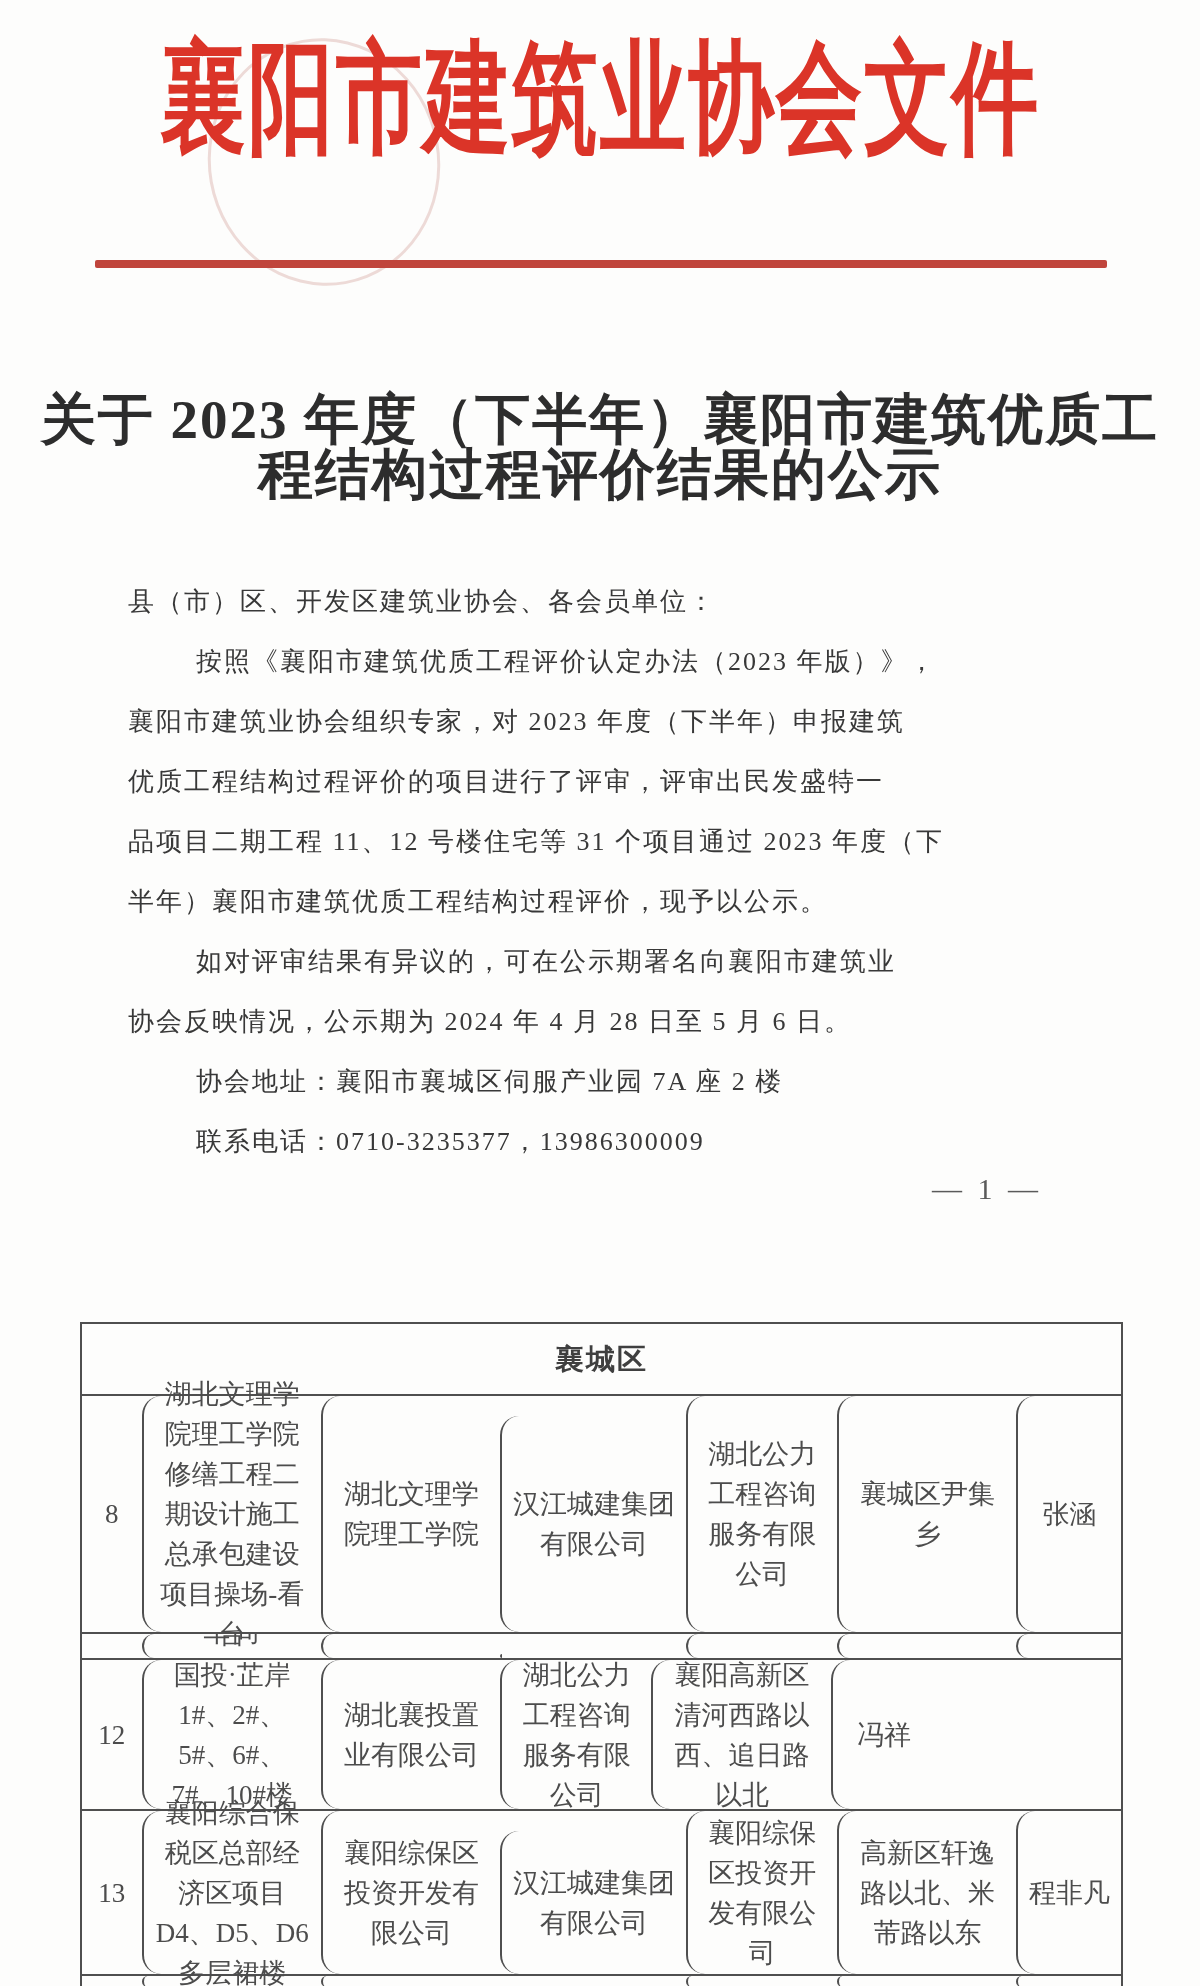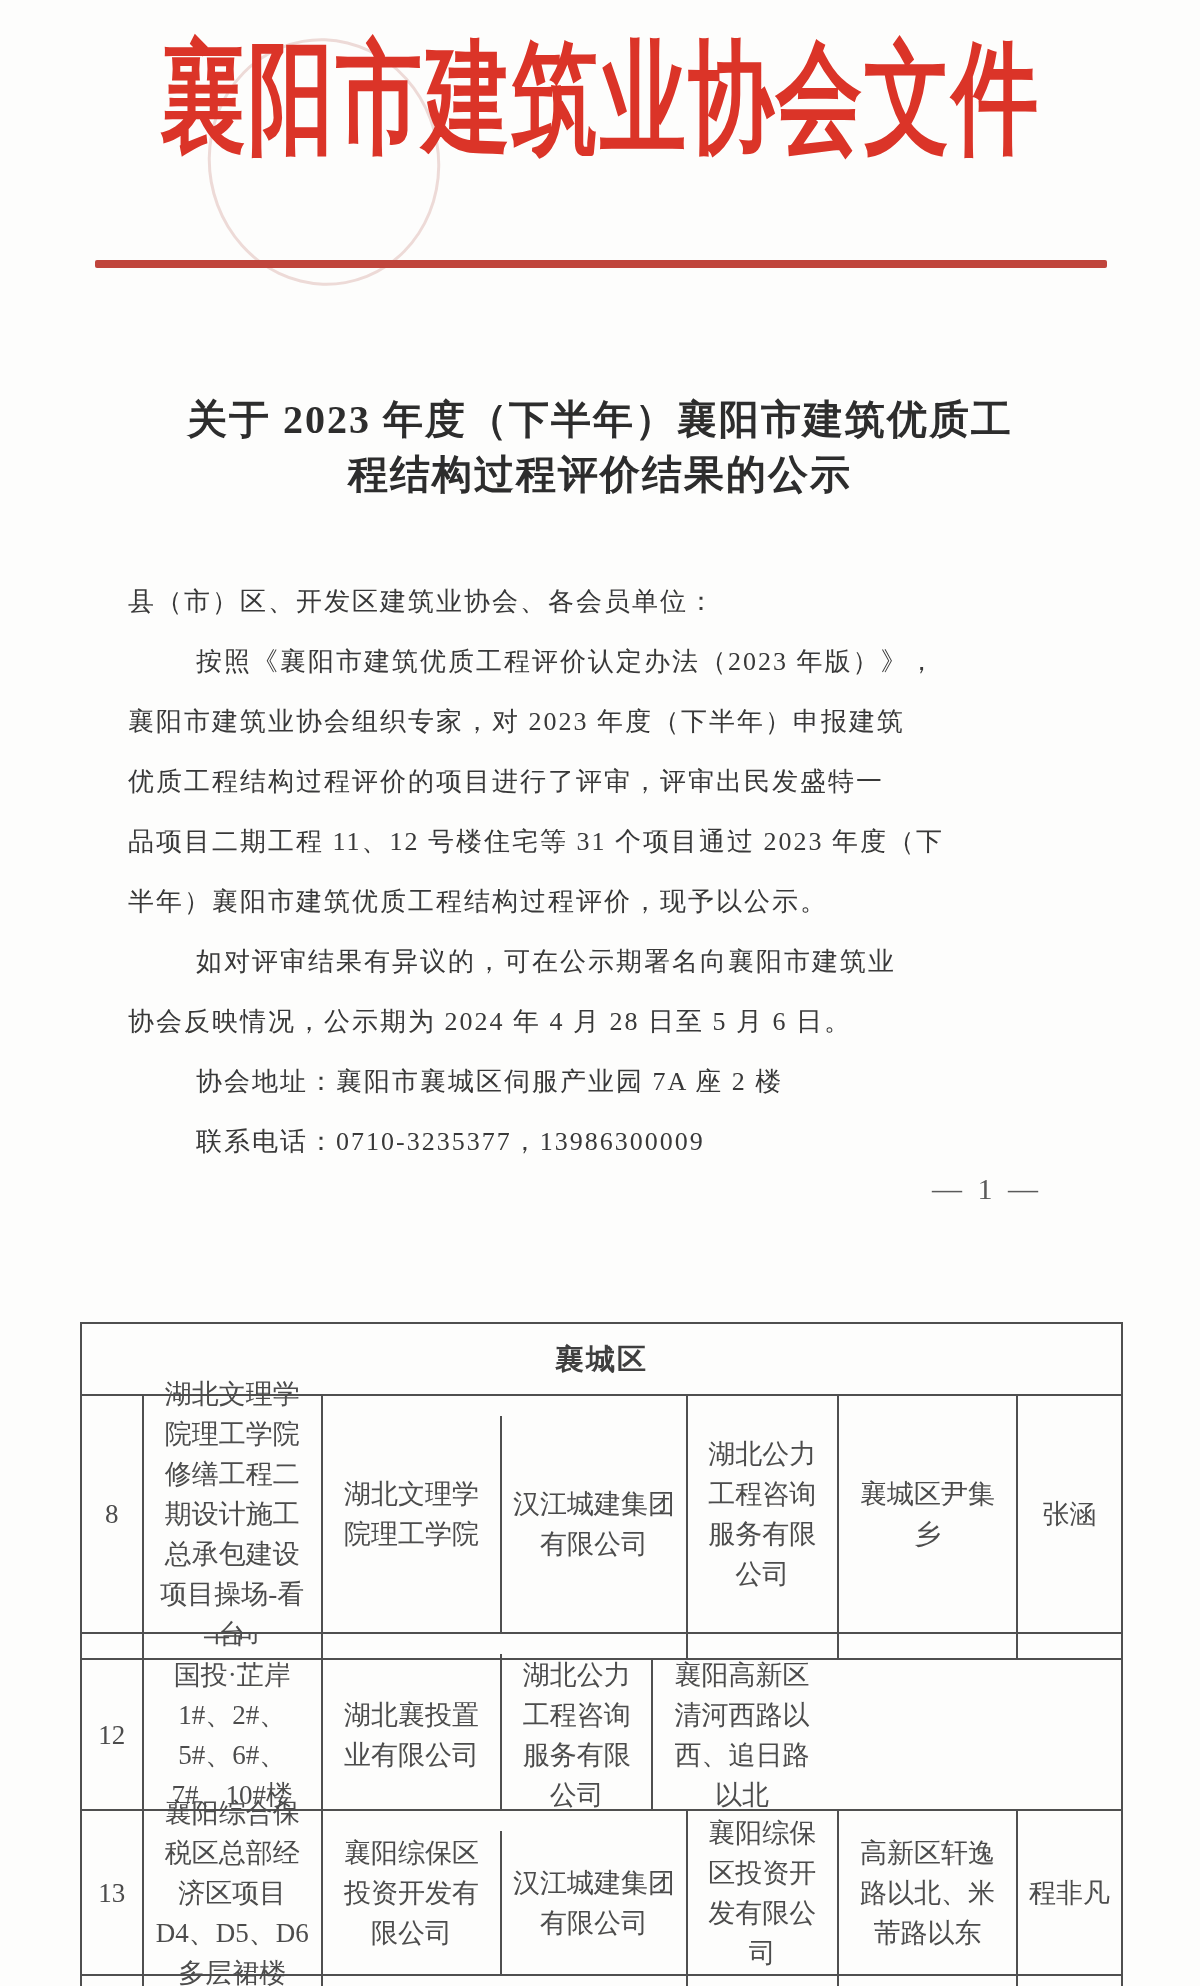--- a/index.html
+++ b/index.html
@@ -21,21 +21,21 @@
     border:3px solid rgba(201,138,128,0.30);border-radius:50%;
     transform:rotate(-10deg);z-index:1;
   }
   .red-rule{
     position:absolute;left:95px;top:260px;width:1012px;height:8px;
     background:#c0453c;border-radius:2px;z-index:3;
   }
   
   .doc-title{
     position:absolute;top:392px;left:0;width:100%;text-align:center;
-    font-size:40px;line-height:55px;font-weight:bold;color:#2d2d2d;
+    font-size:55px;line-height:55px;font-weight:bold;color:#2d2d2d;
     letter-spacing:2px;
   }
   
   .body-text{
     position:absolute;top:572px;left:128px;width:960px;
     font-size:26px;color:#383838;
   }
   .bline{height:60px;line-height:60px;white-space:nowrap;letter-spacing:2px;}
   .indent{padding-left:68px;}
   
@@ -46,21 +46,21 @@
   
   .rtable{
     position:absolute;top:1322px;left:80px;width:1043px;
     border:2px solid #4f4f4f;border-bottom:none;box-sizing:border-box;
     font-size:27px;color:#4c4c4c;background:#fdfdfc;
   }
   .trow{display:flex;width:100%;box-sizing:border-box;}
   .trow + .trow{border-top:2px solid #4f4f4f;}
   .cell{
     box-sizing:border-box;display:flex;align-items:center;justify-content:center;
-    text-align:center;padding:4px 10px;line-height:40px;
+    text-align:center;padding:4px 10px;line-height:40px;border-radius:19px;
   }
   .cell + .cell{border-left:2px solid #4f4f4f;}
   .c0{width:5.75%;}
   .c1{width:17.25%;}
   .c2{width:17.25%;}
   .c3{width:17.85%;margin-top:20px;}
   .c4{width:14.55%;}
   .c5{width:17.25%;}
   .c6{width:10.10%;}
   .thead-row{height:70px;}
@@ -132,20 +132,21 @@
       <div class="cell c5"></div>
       <div class="cell c6"></div>
     </div>
 
     <div class="trow row-mid">
       <div class="cell c0">12</div>
       <div class="cell c1">国投·芷岸 1#、2#、5#、6#、7#、10#楼</div>
       <div class="cell c2">湖北襄投置业有限公司</div>
       <div class="cell c4">湖北公力工程咨询服务有限公司</div>
       <div class="cell c5">襄阳高新区清河西路以西、追日路以北</div>
+      <div class="cell c6">冯祥</div>
     </div>
 
     <div class="trow row-mid2">
       <div class="cell c0">13</div>
       <div class="cell c1">襄阳综合保税区总部经济区项目 D4、D5、D6 多层裙楼</div>
       <div class="cell c2">襄阳综保区投资开发有限公司</div>
       <div class="cell c3">汉江城建集团有限公司</div>
       <div class="cell c4">襄阳综保区投资开发有限公司</div>
       <div class="cell c5">高新区轩逸路以北、米芾路以东</div>
       <div class="cell c6">程非凡</div>

